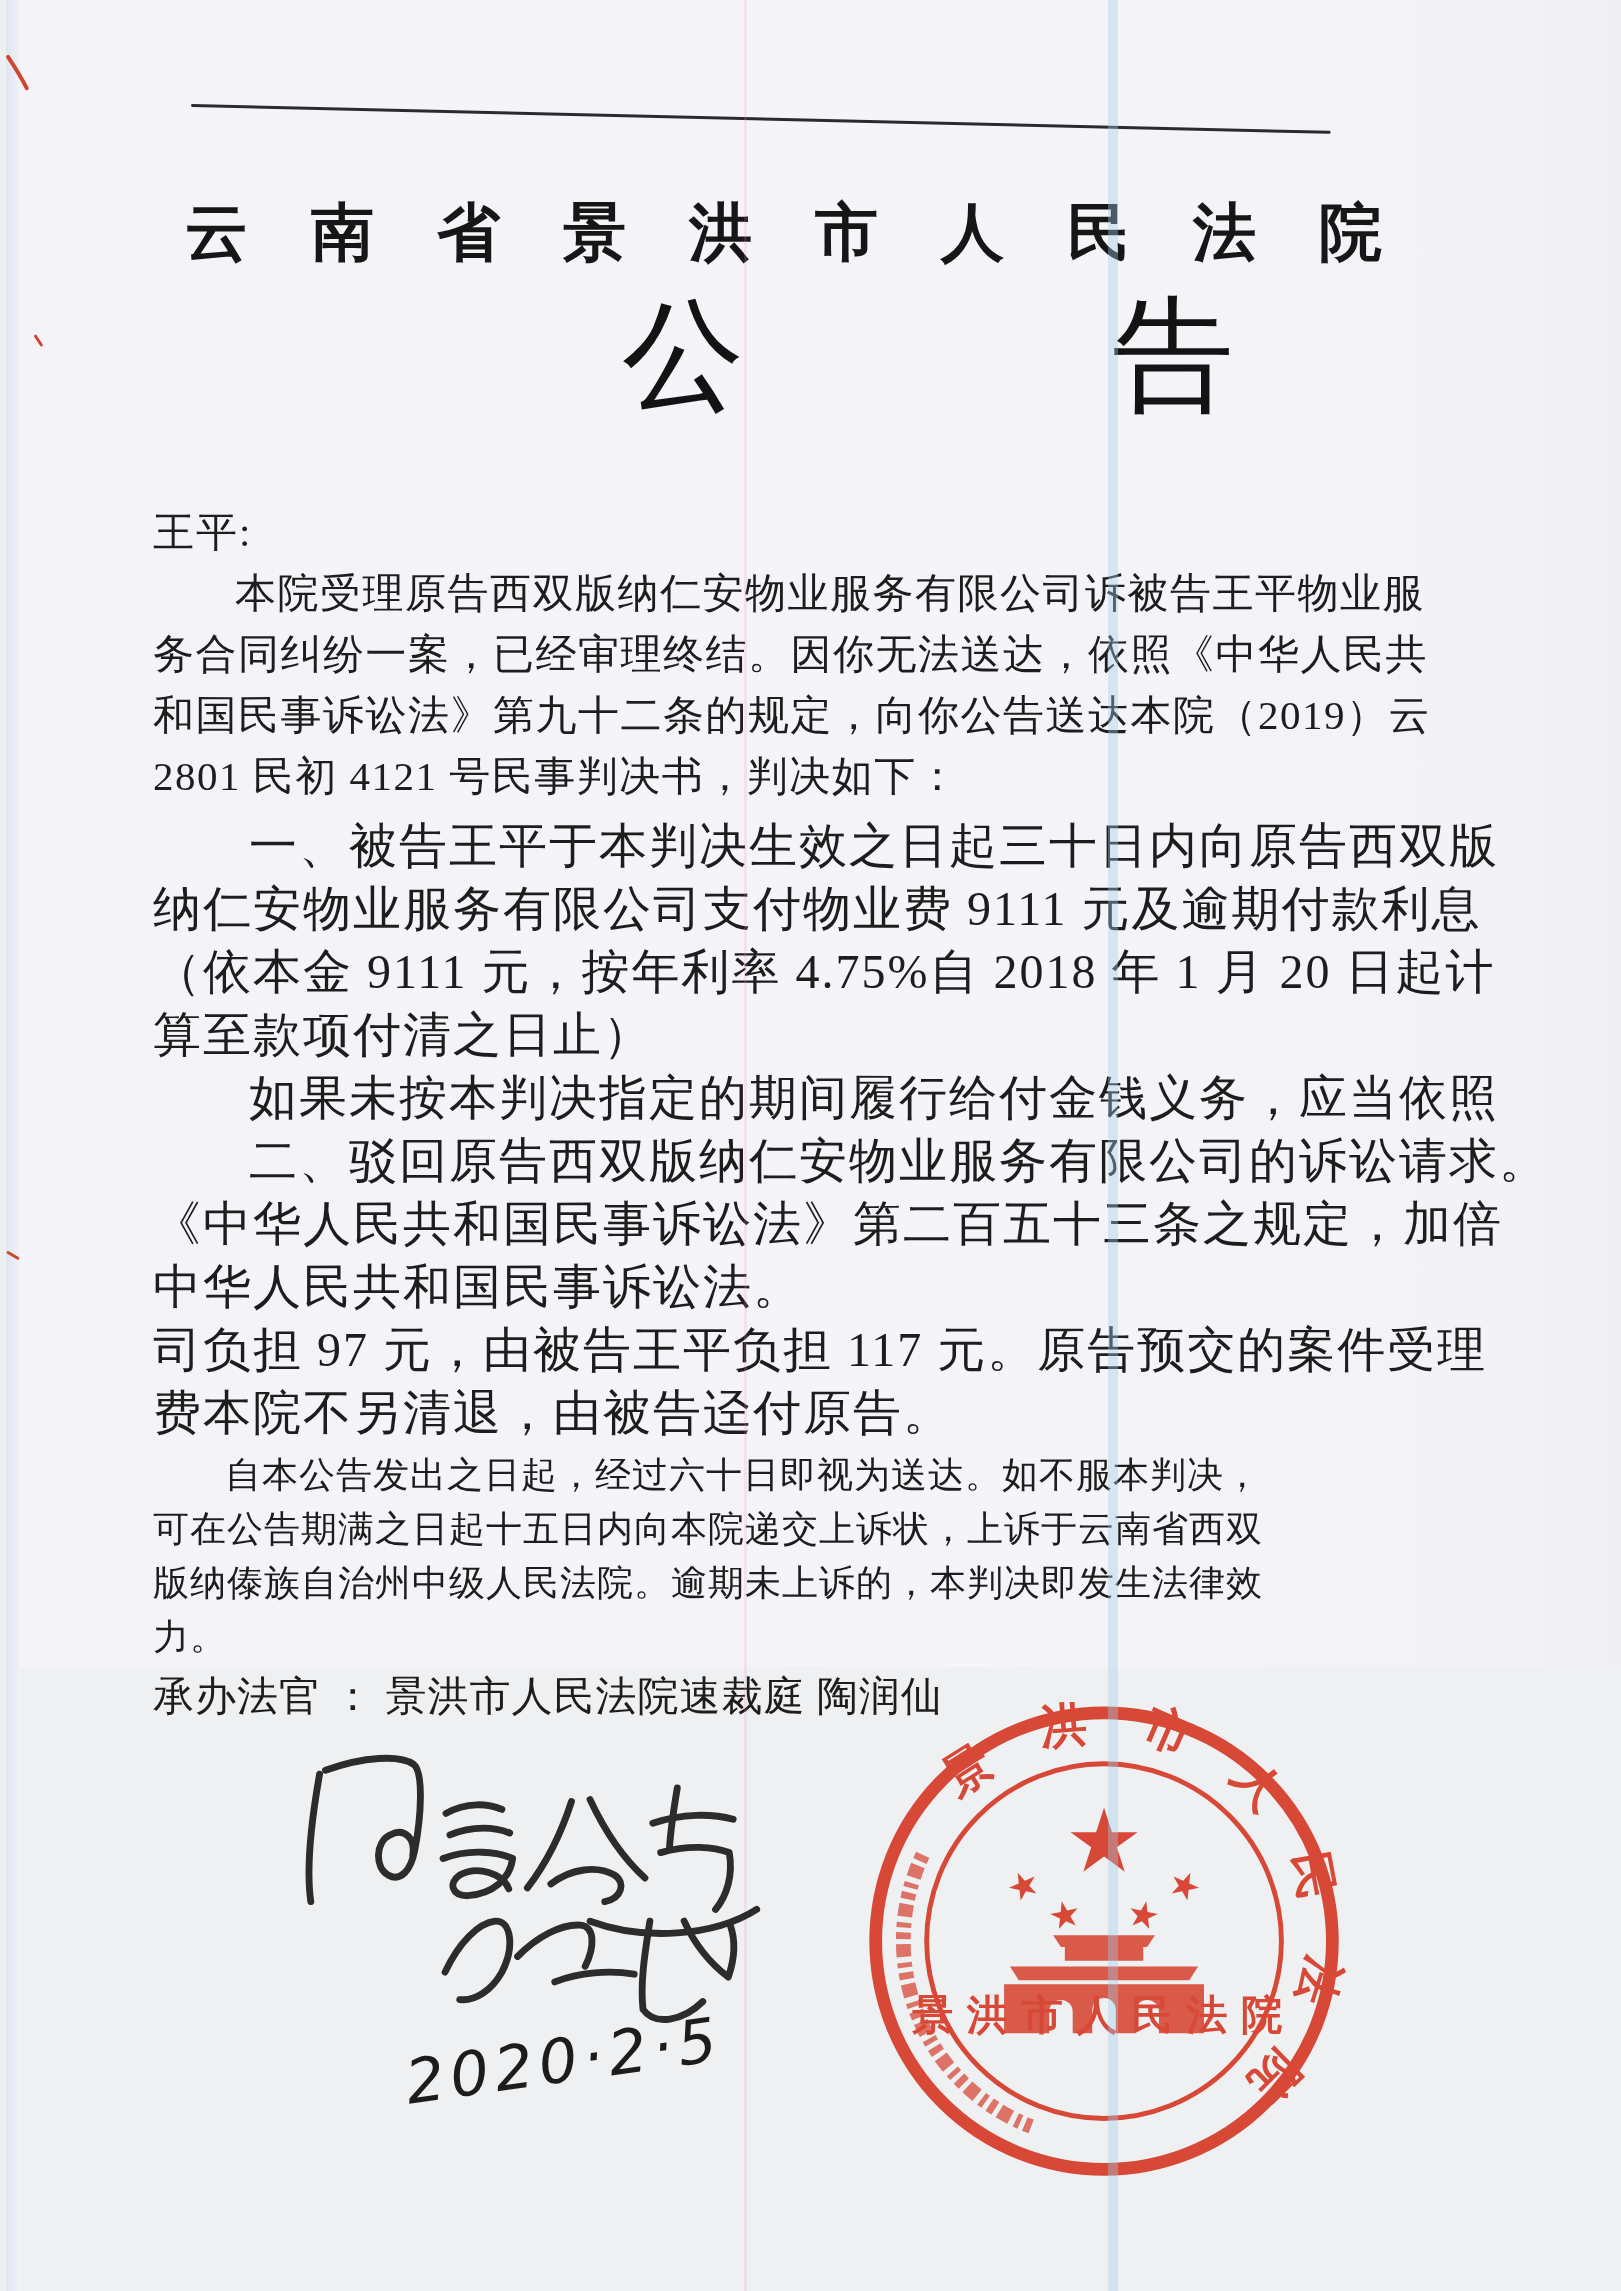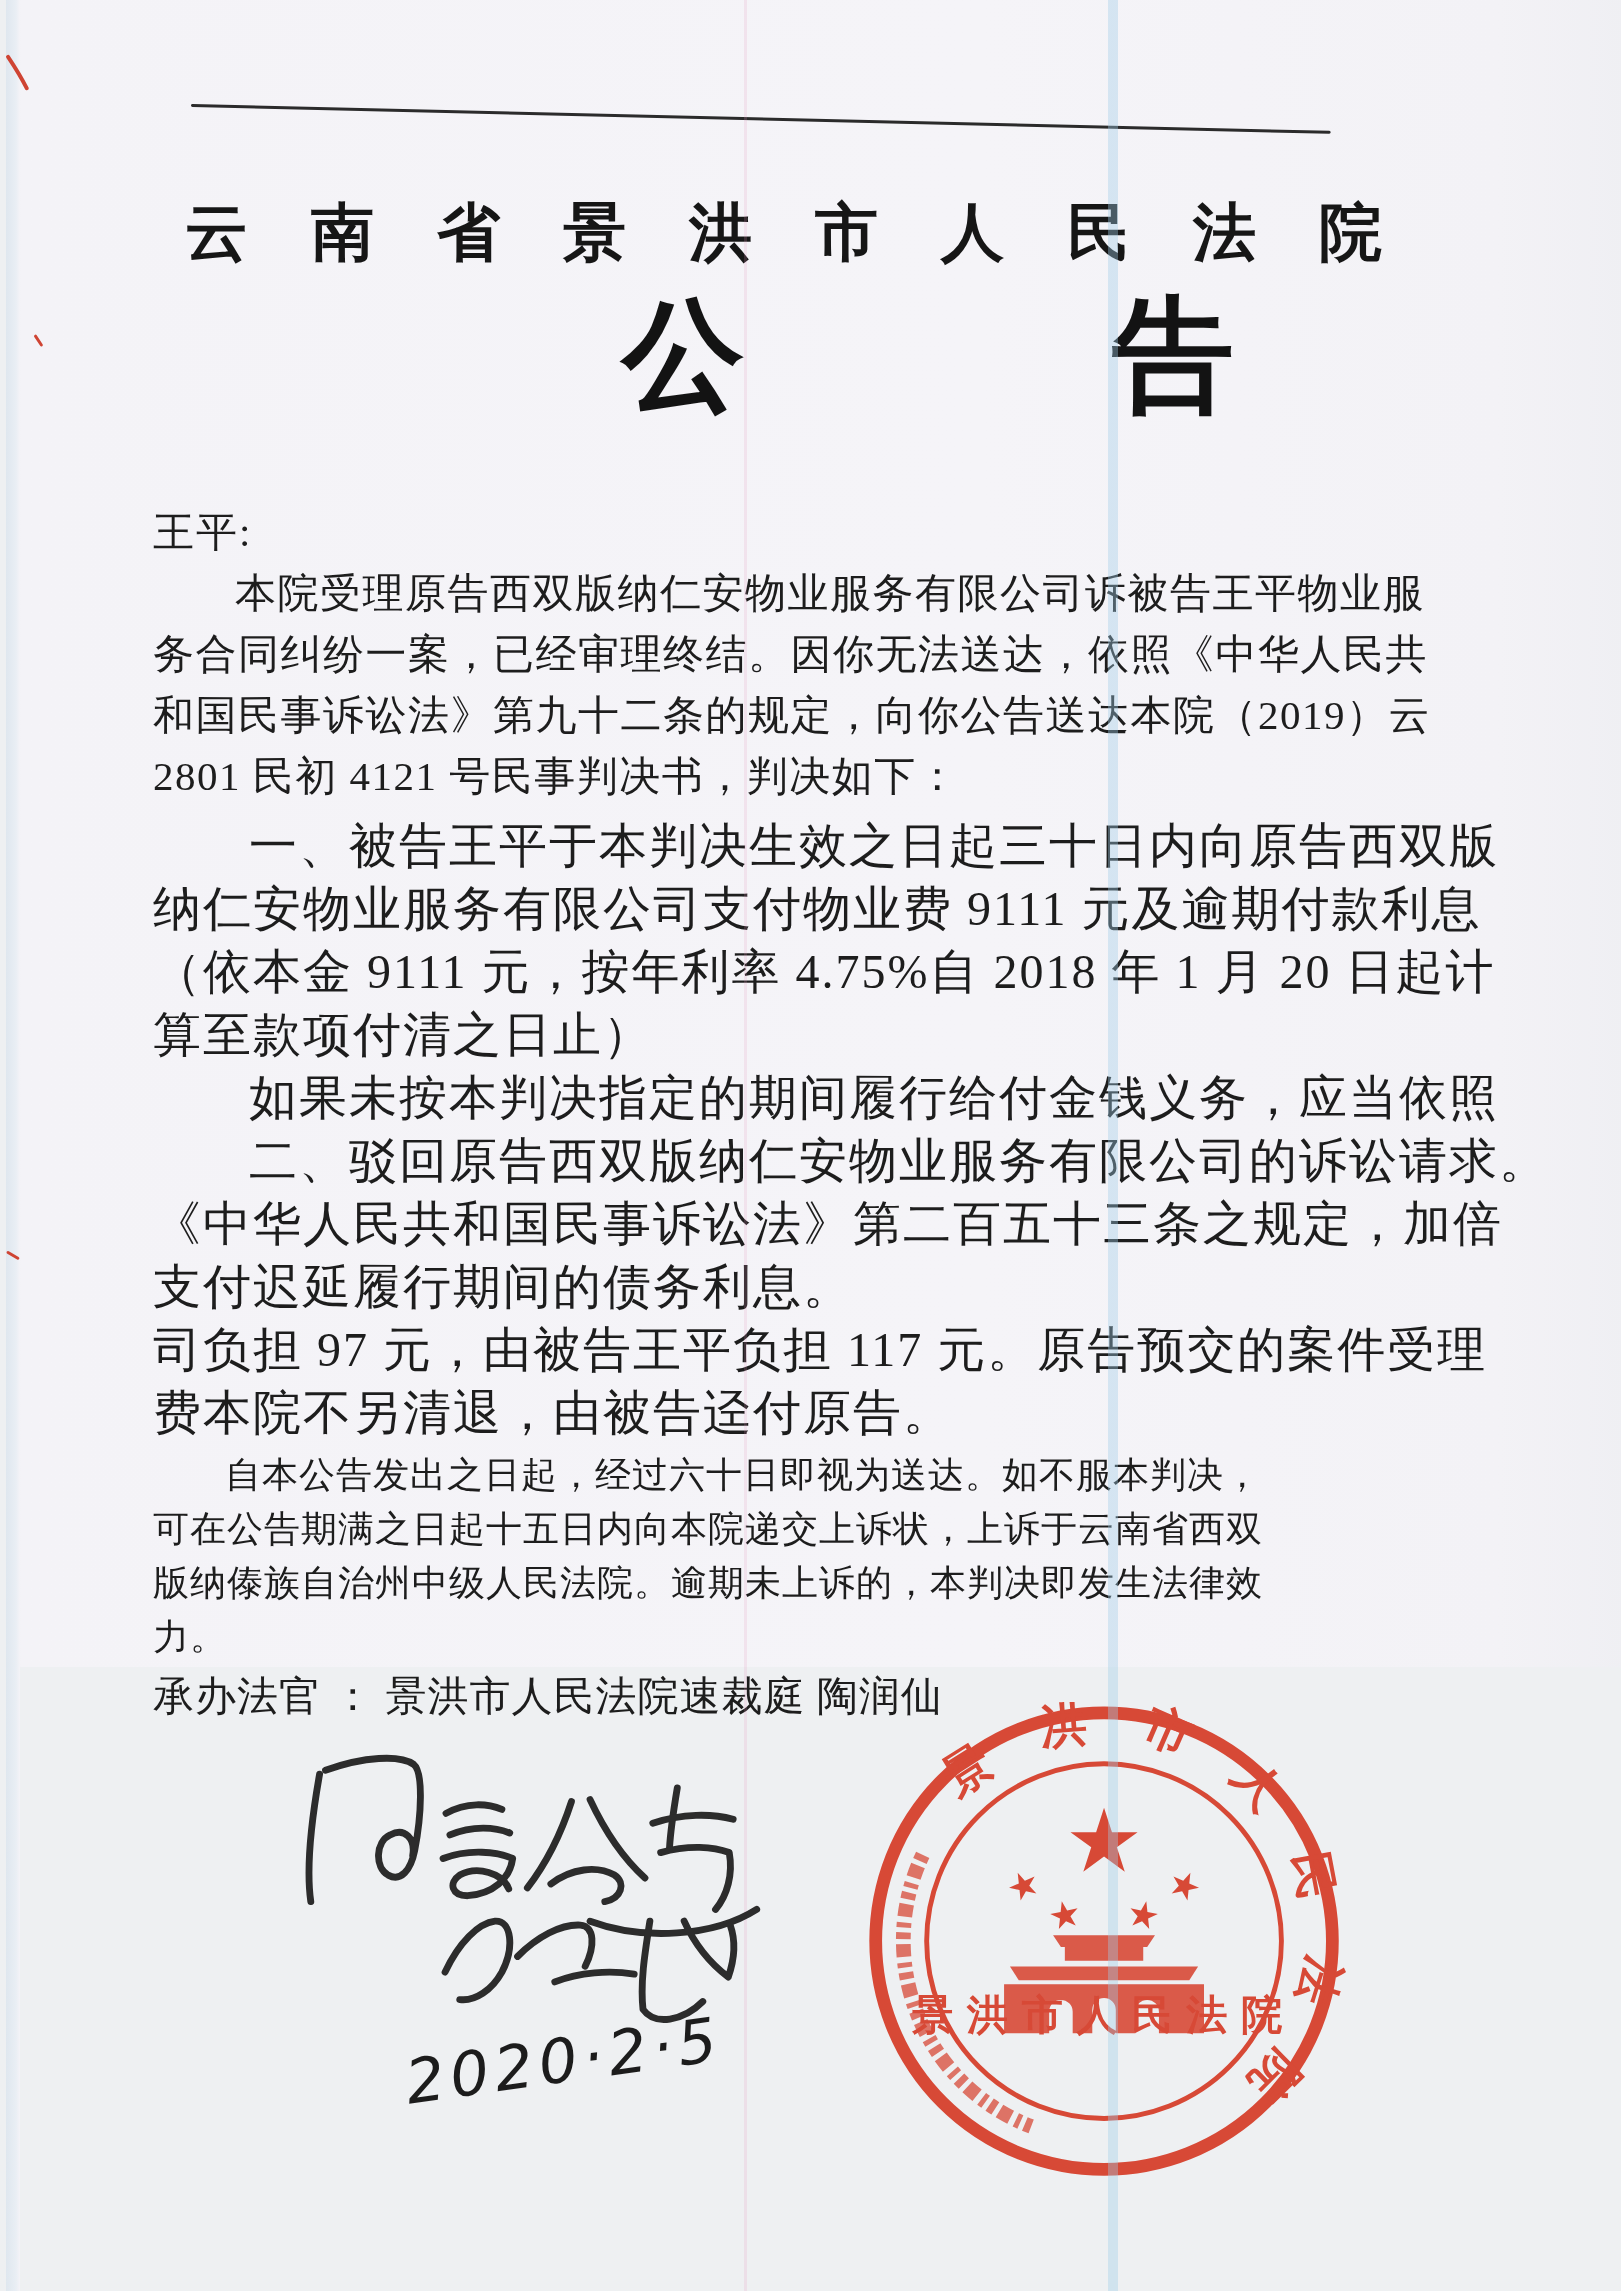--- a/index.html
+++ b/index.html
@@ -21,21 +21,21 @@
   .top-rule{position:absolute;left:185px;top:104px;width:1140px;height:2.9px;
     background:#2b2b2b;transform:rotate(1.35deg);transform-origin:left center;border-radius:2px;}
   .court-name{
     position:absolute;left:179px;top:188px;margin:0;white-space:nowrap;
     font-family:"Liberation Sans","DejaVu Sans",sans-serif;
     font-size:63px;font-weight:bold;color:#161616;letter-spacing:63px;line-height:88px;
   }
   .doc-title{
     position:absolute;left:616px;top:282px;margin:0;white-space:nowrap;
     font-family:"Liberation Sans","DejaVu Sans",sans-serif;
-    font-size:122px;font-weight:bold;color:#131313;letter-spacing:123px;line-height:147px;
+    font-size:122px;font-weight:normal;color:#131313;letter-spacing:123px;line-height:147px;
   }
   .body-block{position:absolute;left:147px;top:502px;width:1349px;color:#1d1d1d;}
   .salutation{font-size:41px;line-height:61px;letter-spacing:2px;}
   .sec{margin:0;}
   .sec-a{font-size:41px;line-height:61px;letter-spacing:1.5px;}
   .sec-b{font-size:48px;line-height:63px;letter-spacing:2px;margin-top:6.9px;}
   .sec-c{font-size:36px;line-height:54px;letter-spacing:1px;margin-top:3.9px;}
   .judge-line{font-size:41px;line-height:61px;letter-spacing:1px;margin-top:2px;}
   .line{white-space:nowrap;}
   .idt{text-indent:2em;}
@@ -84,21 +84,21 @@
     </div>
 
     <div class="sec sec-b">
       <div class="line idt">一、被告王平于本判决生效之日起三十日内向原告西双版</div>
       <div class="line">纳仁安物业服务有限公司支付物业费 9111 元及逾期付款利息</div>
       <div class="line">（依本金 9111 元，按年利率 4.75%自 2018 年 1 月 20 日起计</div>
       <div class="line">算至款项付清之日止）</div>
       <div class="line idt">如果未按本判决指定的期间履行给付金钱义务，应当依照</div>
       <div class="line idt">二、驳回原告西双版纳仁安物业服务有限公司的诉讼请求。</div>
       <div class="line">《中华人民共和国民事诉讼法》第二百五十三条之规定，加倍</div>
-      <div class="line">支付迟延履行期间的债务利息。</div>
+      <div class="line">中华人民共和国民事诉讼法。</div>
       <div class="line">司负担 97 元，由被告王平负担 117 元。原告预交的案件受理</div>
       <div class="line">费本院不另清退，由被告迳付原告。</div>
     </div>
 
     <div class="sec sec-c">
       <div class="line idt">自本公告发出之日起，经过六十日即视为送达。如不服本判决，</div>
       <div class="line">可在公告期满之日起十五日内向本院递交上诉状，上诉于云南省西双</div>
       <div class="line">版纳傣族自治州中级人民法院。逾期未上诉的，本判决即发生法律效</div>
       <div class="line">力。</div>
     </div>

